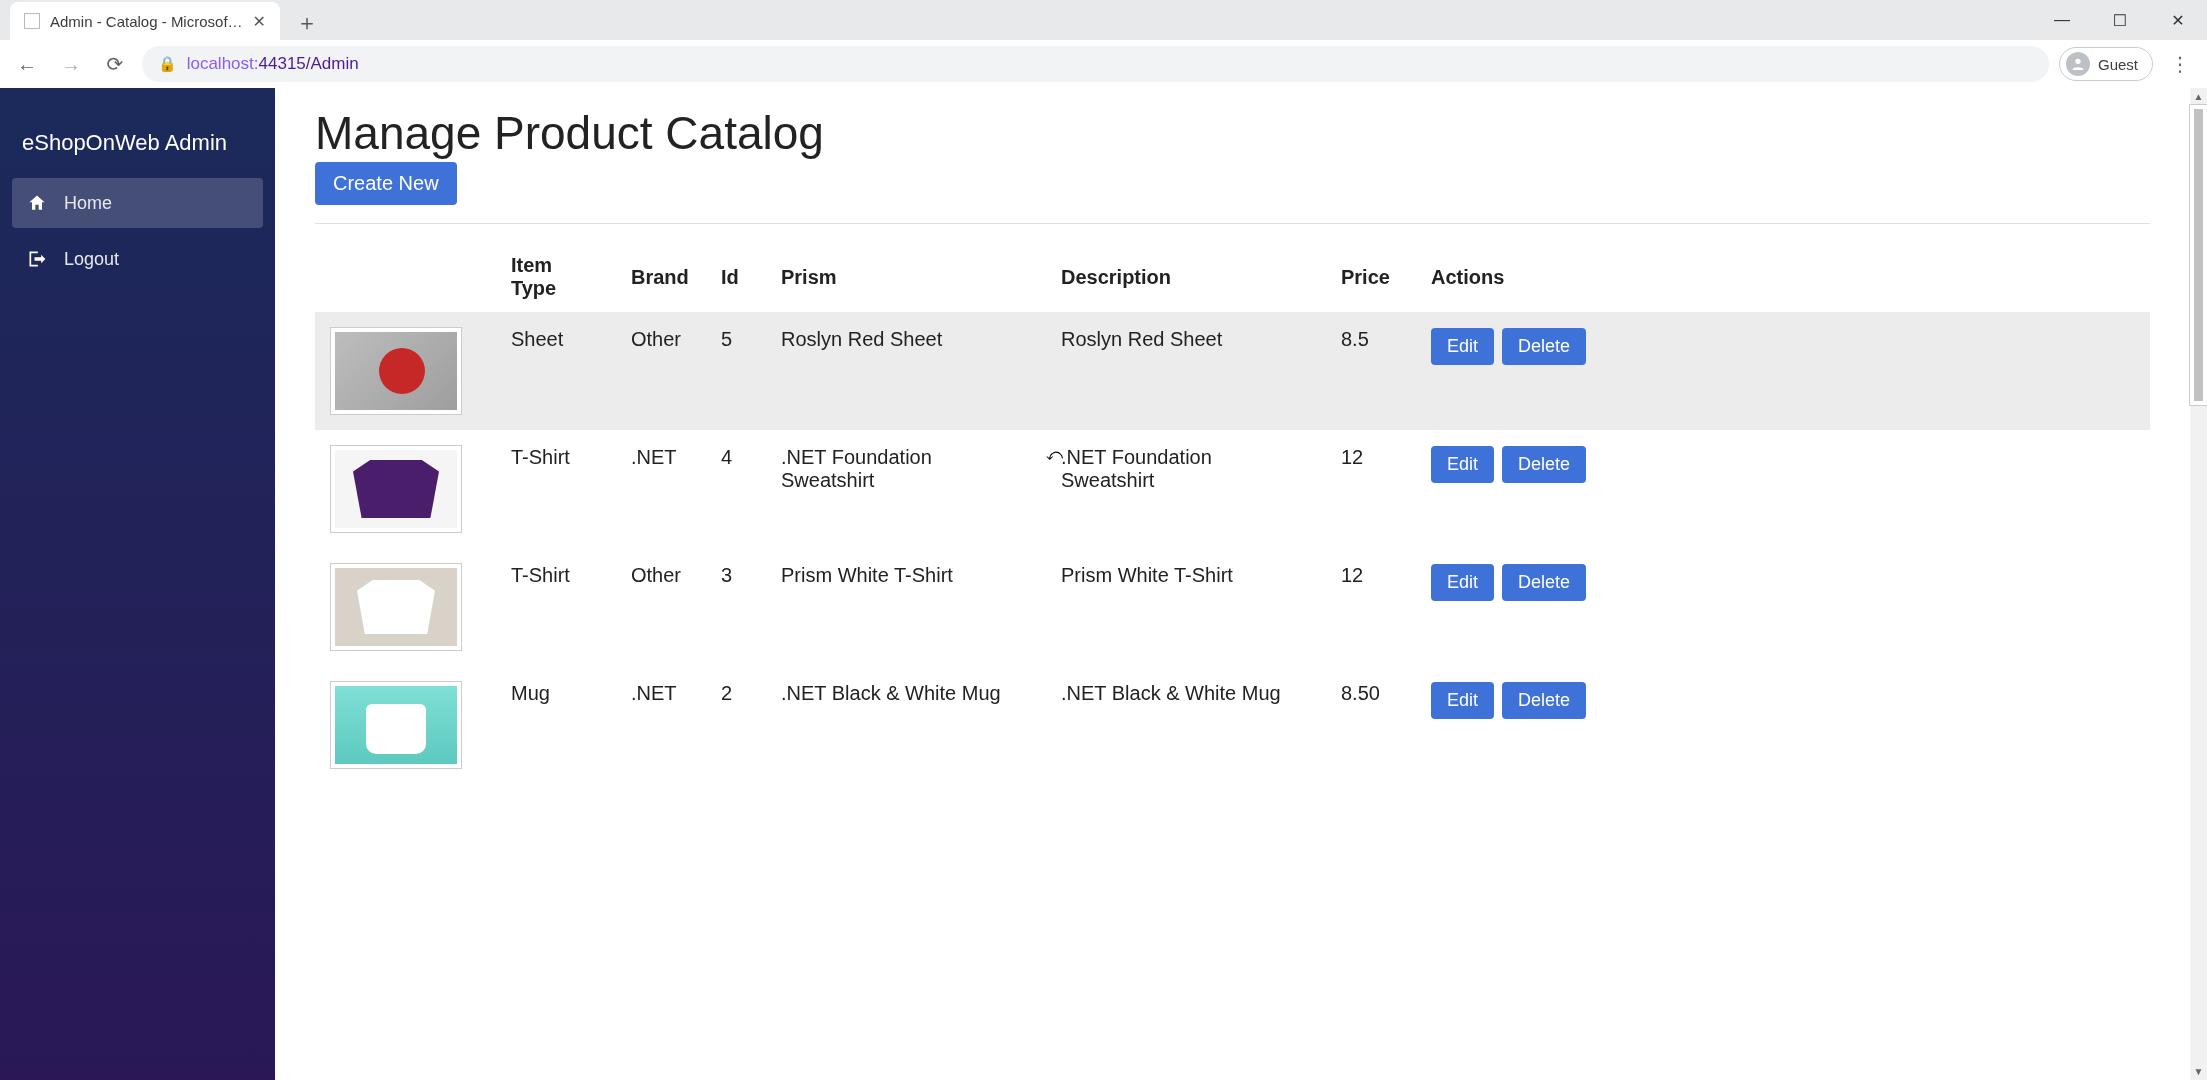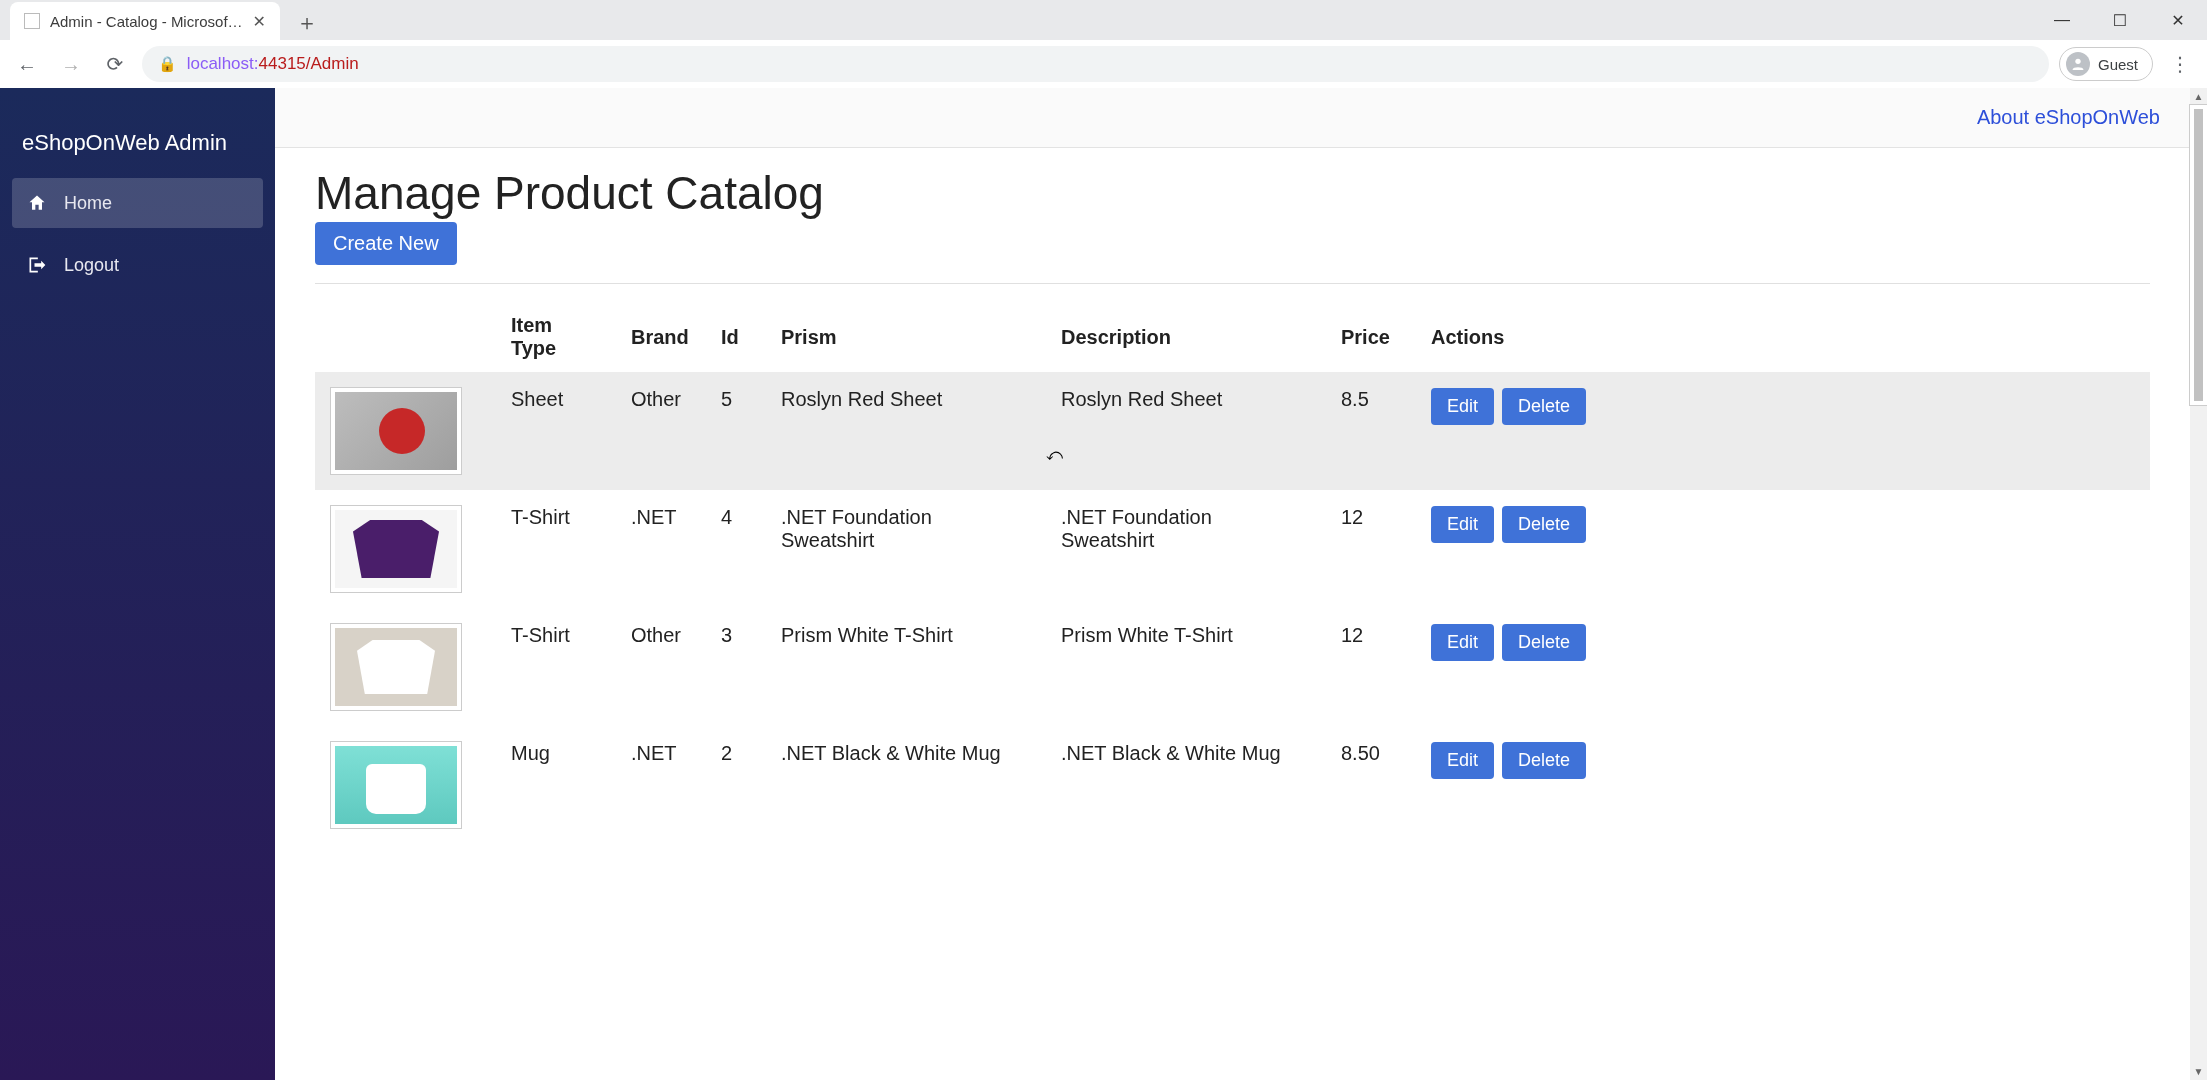--- a/index.html
+++ b/index.html
@@ -15,36 +15,36 @@
   .newtab { width: 34px; height: 34px; display: flex; align-items: center; justify-content: center; font-size: 22px; color: #555; margin-left: 10px; cursor: pointer; }
   .wincontrols { position: absolute; right: 0; top: 0; height: 40px; display: flex; }
   .wincontrols div { width: 58px; display: flex; align-items: center; justify-content: center; font-size: 16px; color: #333; cursor: pointer; }
 
   .addrrow { height: 48px; display: flex; align-items: center; padding: 0 10px; gap: 10px; background: #fff; }
   .navbtn { width: 34px; height: 34px; display: flex; align-items: center; justify-content: center; color: #5f6368; font-size: 20px; cursor: pointer; border-radius: 50%; }
   .navbtn.disabled { color: #b0b0b0; }
   .addrbar { flex: 1; height: 36px; background: #f1f3f4; border-radius: 18px; display: flex; align-items: center; padding: 0 16px; gap: 10px; color: #202124; font-size: 17px; }
   .addrbar .lock { color: #5f6368; font-size: 15px; }
   .addrbar .host { color: #8b5cf6; }
-  .addrbar .path { color: #b91c1c; }
+  .addrbar .path { color: #4c1d95; }
   .guestchip { height: 34px; border: 1px solid #ccc; border-radius: 17px; display: flex; align-items: center; gap: 8px; padding: 0 14px 0 6px; font-size: 15px; color: #3c4043; cursor: pointer; }
   .guestchip .avatar { width: 24px; height: 24px; border-radius: 50%; background: #bdc1c6; display: flex; align-items: center; justify-content: center; color: #fff; }
   .kebab { width: 34px; height: 34px; display: flex; align-items: center; justify-content: center; font-size: 20px; color: #5f6368; cursor: pointer; }
 
   
   .viewport { width: 100%; height: calc(1080px - 88px); display: flex; position: relative; }
   .scrolltrack { position: absolute; right: 0; top: 0; width: 17px; height: 100%; background: #f1f1f1; display:flex; flex-direction:column; align-items:center; }
   .scrolltrack .arrow { height: 17px; width: 100%; display:flex; align-items:center; justify-content:center; font-size:10px; color:#666; }
   .scrolltrack .thumb { width: 100%; flex: 0 0 300px; background: #c1c1c1; }
   .scrolltrack .gap { flex: 1; }
 
   
   .sidebar { width: 275px; height: 100%; background: linear-gradient(180deg, #1b2a5b 0%, #2a1856 100%); color: #fff; padding: 20px 12px; }
   .brand { font-size: 22px; font-weight: 400; padding: 6px 10px 22px 10px; color: #fff; margin-top: 16px; }
-  .navitem { display: flex; align-items: center; gap: 16px; padding: 14px 14px; border-radius: 4px; font-size: 18px; color: #e8e8f0; cursor: pointer; margin-bottom: 12px; }
+  .navitem { display: flex; align-items: center; gap: 16px; padding: 14px 14px; border-radius: 4px; font-size: 18px; color: #e8e8f0; cursor: pointer; margin-bottom: 6px; }
   .navitem.active { background: rgba(255,255,255,0.18); }
   .navitem .ico { width: 22px; height: 22px; display:flex; align-items:center; justify-content:center; fill:#fff; color:#fff; }
 
   
   .main { flex: 1; height: 100%; overflow: hidden; background: #fff; margin-right:17px; }
   .topbar { height: 60px; border-bottom: 1px solid #e3e3e3; background: #fafafa; display: flex; align-items: center; justify-content: flex-end; padding: 0 30px; }
   .aboutlink { color: #2d4fd9; font-size: 20px; text-decoration: none; cursor: pointer; }
   .content { padding: 18px 40px; }
   h1.pagetitle { font-size: 46px; font-weight: 400; color: #222; margin-bottom: 2px; }
   .btn { display: inline-block; background: #3f72d8; color: #fff; border: none; border-radius: 4px; padding: 10px 18px; font-size: 20px; cursor: pointer; }
@@ -130,23 +130,20 @@
       <span class="ico">
         <svg width="20" height="20" viewBox="0 0 24 24" fill="#fff">
             <path d="M13 3v2H5v14h8v2H3V3h10zm4 4l5 5-5 5v-3H9v-4h8V7z"></path>
           </svg>
       </span>
       <span>Logout</span>
     </div>
   </div>
 
   <div class="main">
-    <div class="topbar">
-      <a class="aboutlink">About eShopOnWeb</a>
-    </div>
     <div class="content">
       <h1 class="pagetitle">Manage Product Catalog</h1>
       <button class="btn">Create New</button>
       <hr class="sep">
 
       <table class="catalog">
         <thead>
           <tr>
             <th style="width:180px"></th>
             <th style="width:120px">Item Type</th>

